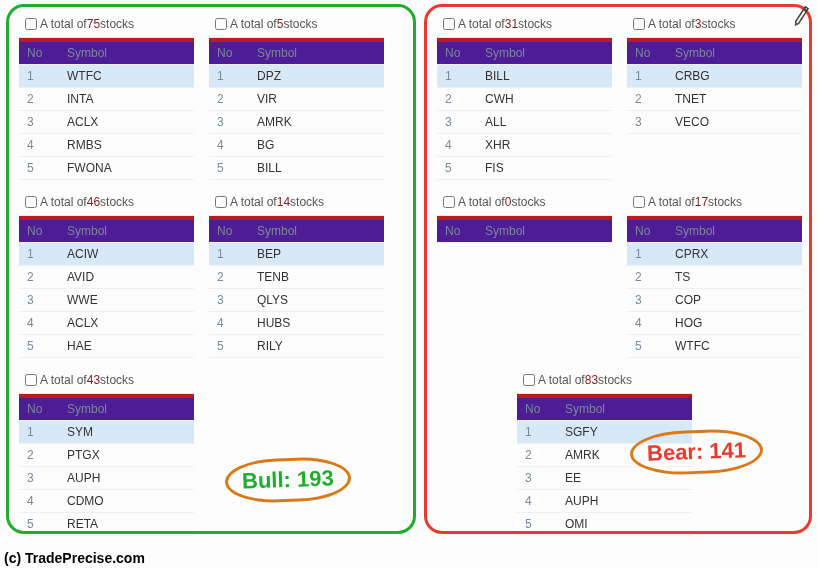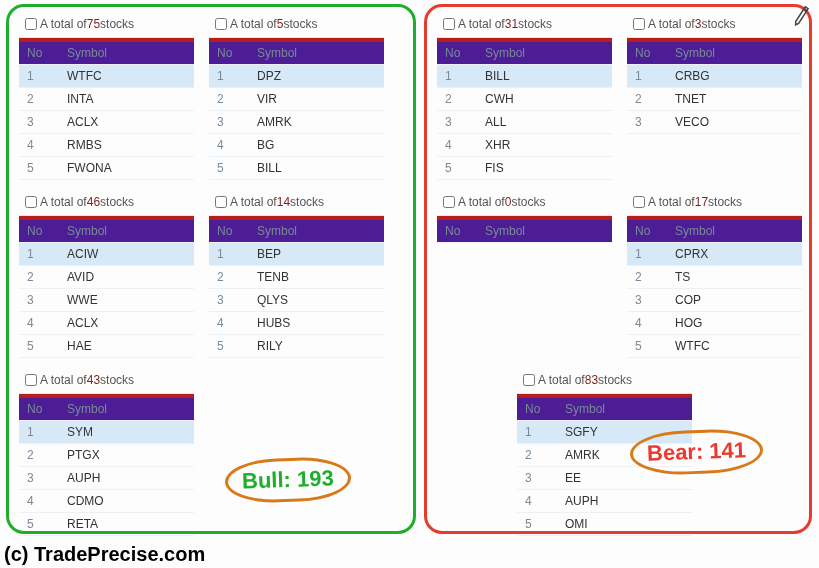--- a/index.html
+++ b/index.html
@@ -68,21 +68,21 @@
     color:#7a8a99;
     border-top:4px solid #b91c1c;
   }
   .tbl th:first-child, .tbl td:first-child { width:40px; color:#7a8a99; }
   .tbl tr.hilite td { background:#d7e8f7; }
   
   .copyright {
     position:absolute;
     left:4px;
     bottom:2px;
-    font-size:20px;
+    font-size:14px;
     font-weight:bold;
     color:#000;
   }
   
   .pencil {
     position:absolute;
     right:6px; top:4px;
     width:22px; height:22px;
     stroke:#444; fill:none; stroke-width:1.6;
     transform: rotate(-12deg);

